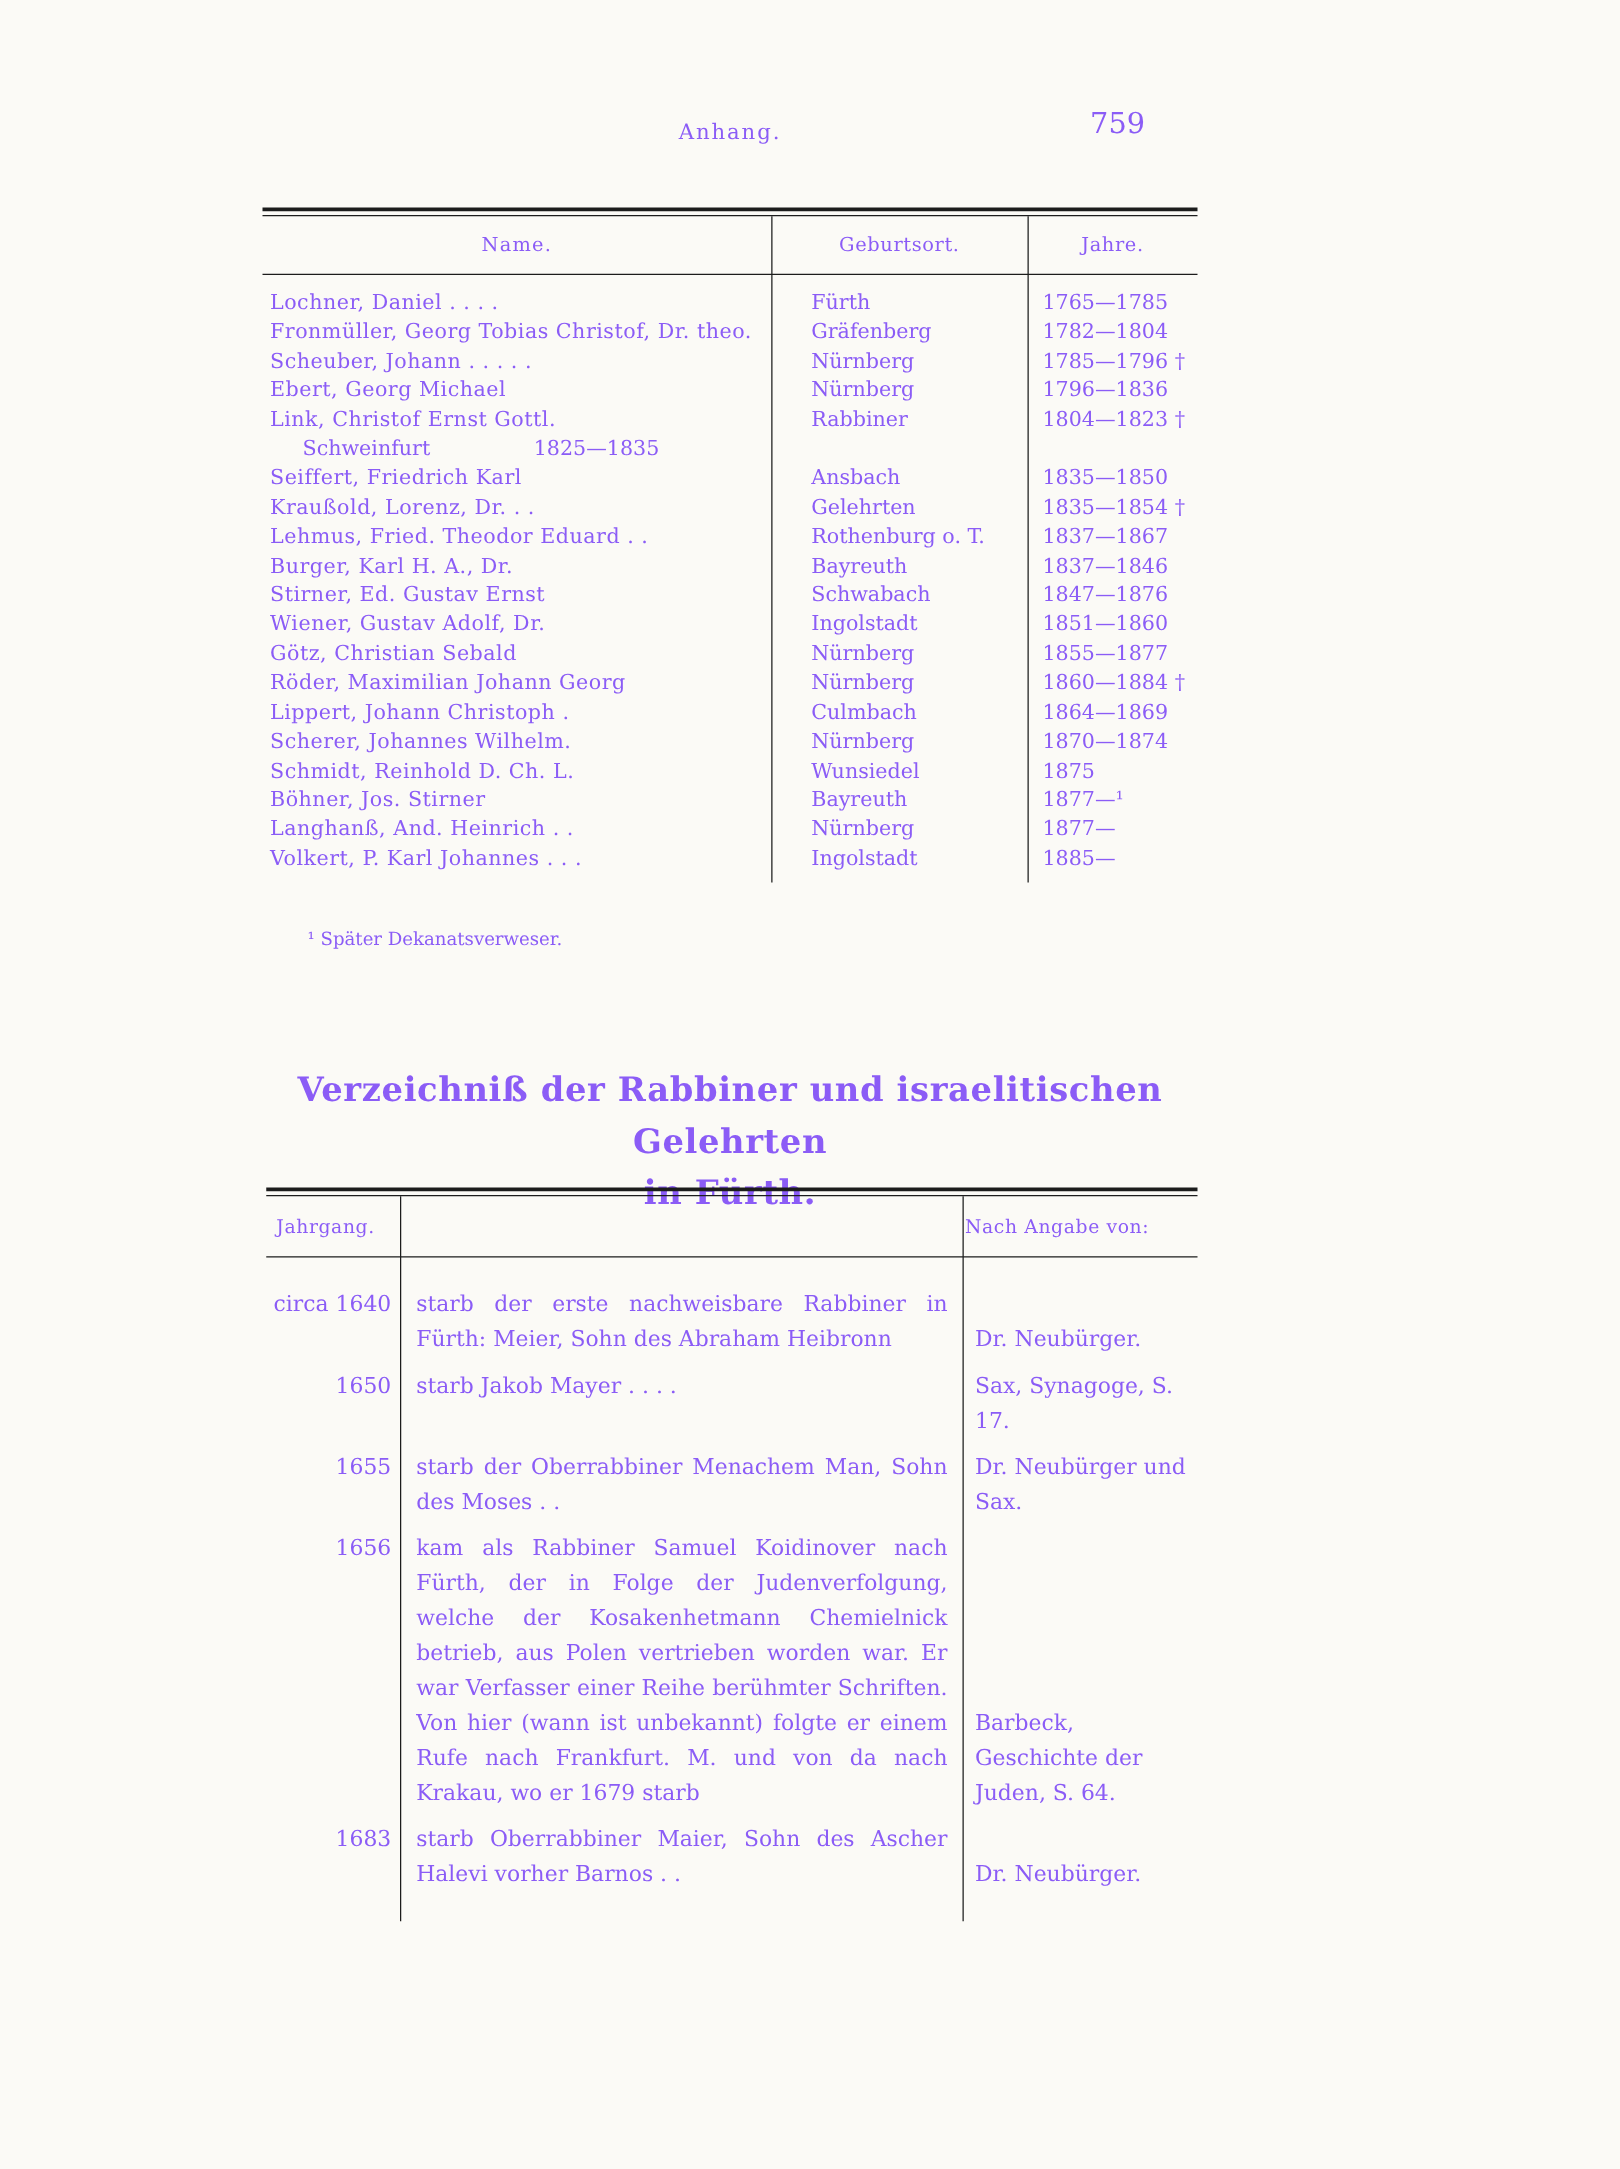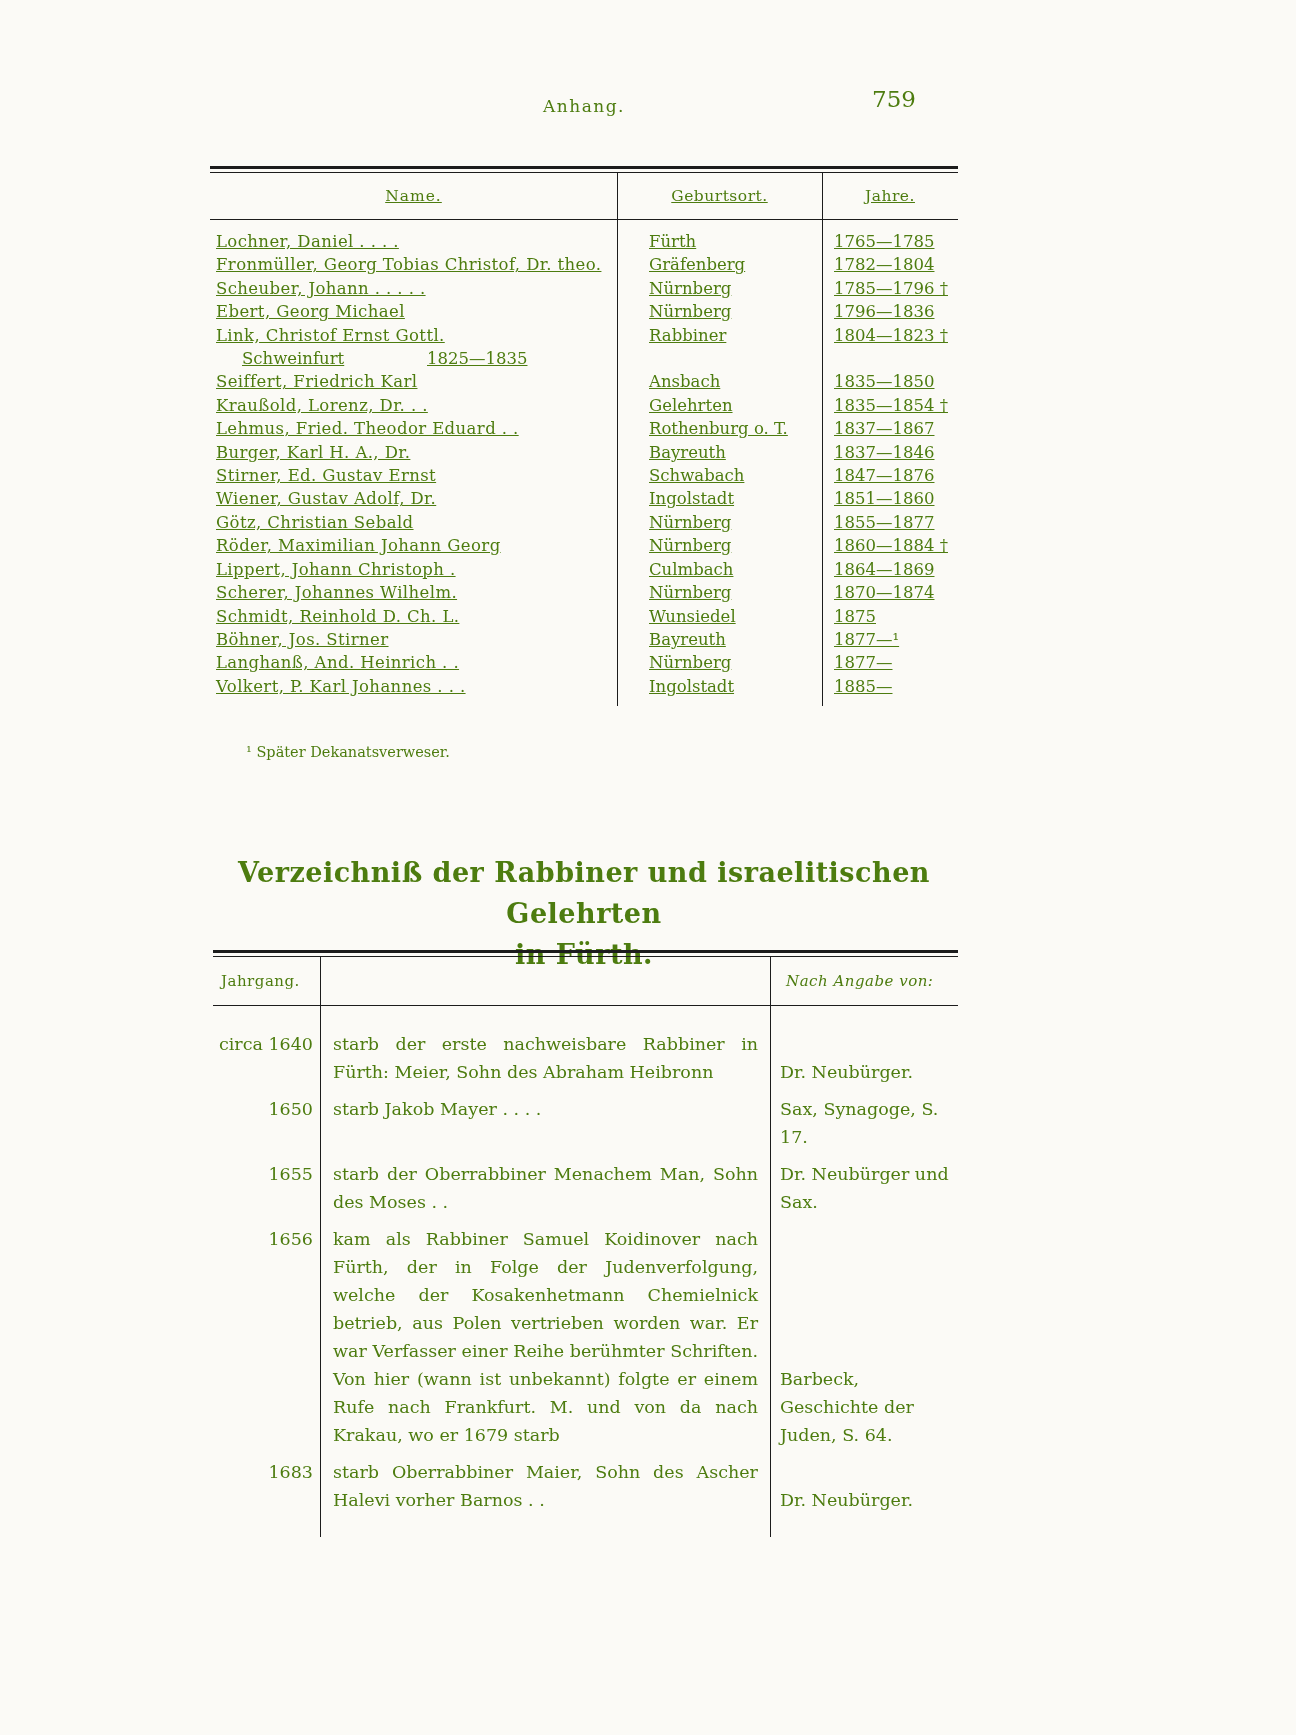--- a/index.html
+++ b/index.html
@@ -1,38 +1,38 @@
 <!DOCTYPE html>
 <html><head>
 <meta charset="utf-8">
 <style>
   * { box-sizing: border-box; }
   html,body { margin:0; padding:0; background:#e9e7e2; }
   .page {
     position:relative; width:1296px; height:1735px; margin:0 auto;
-    background:#fbfaf6; color:#4d7c0f;
+    background:#fbfaf6; color:#8b5cf6;
     font-family:"DejaVu Serif","Liberation Serif",serif;
     overflow:hidden;
   }
   .hr { background:#1c1c1c; height:1px; width:100%; }
   .hr.thick { height:3px; }
   .gap3 { height:3px; }
 
   
   .running-head {
     position:absolute; top:96px; left:210px; width:748px;
     text-align:center; font-size:17px; letter-spacing:1.5px;
   }
   .page-number {
     position:absolute; top:86px; left:838px; width:78px;
     text-align:right; font-size:23px;
   }
 
   
-  .table1 { position:absolute; top:166px; left:210px; width:748px;text-decoration:underline; }
+  .table1 { position:absolute; top:166px; left:210px; width:748px; }
   .t1-inner { position:relative; }
   .t1-vline { position:absolute; top:0; bottom:0; width:1px; background:#1c1c1c; }
   .t1-vline.v1 { left:407px; }
   .t1-vline.v2 { left:612px; }
   .t1-head { display:flex; height:46px; align-items:center; font-size:15.5px; }
   .th-name  { width:407px; text-align:center; letter-spacing:1px; }
   .th-place { width:205px; text-align:center; letter-spacing:0.5px; }
   .th-years { width:136px; text-align:center; letter-spacing:0.5px; }
   .t1-body { padding:10px 0 8px; }
   .t1-row { display:flex; align-items:flex-end; line-height:23.4px; font-size:16.5px; }
@@ -50,21 +50,21 @@
 
   
   .table2 { position:absolute; top:950px; left:213px; width:745px; }
   .t2-inner { position:relative; }
   .t2-vline { position:absolute; top:0; bottom:-4px; width:1px; background:#1c1c1c; }
   .t2-vline.v1 { left:107px; }
   .t2-vline.v2 { left:557px; }
   .t2-head { display:flex; height:48px; align-items:center; font-size:15px; }
   .th-jahrgang { width:107px; padding-left:8px; letter-spacing:0.5px; }
   .th-main { width:450px; }
-  .th-src  { width:188px; padding-left:16px; letter-spacing:0.5px;font-style:italic; }
+  .th-src  { width:188px; padding-left:2px; letter-spacing:0.5px; }
   .t2-body { padding:24px 0 10px; }
   .t2-row { display:flex; margin-bottom:9px; font-size:17.5px; line-height:28px; }
   .t2-year { width:107px; padding-right:7px; text-align:right; white-space:nowrap; }
   .t2-text { width:450px; padding:0 12px 0 13px; text-align:justify; }
   .t2-src  { width:188px; padding-left:10px; display:flex; align-items:flex-end; }
 </style>
 </head>
 <body>
 
 <div class="page">

